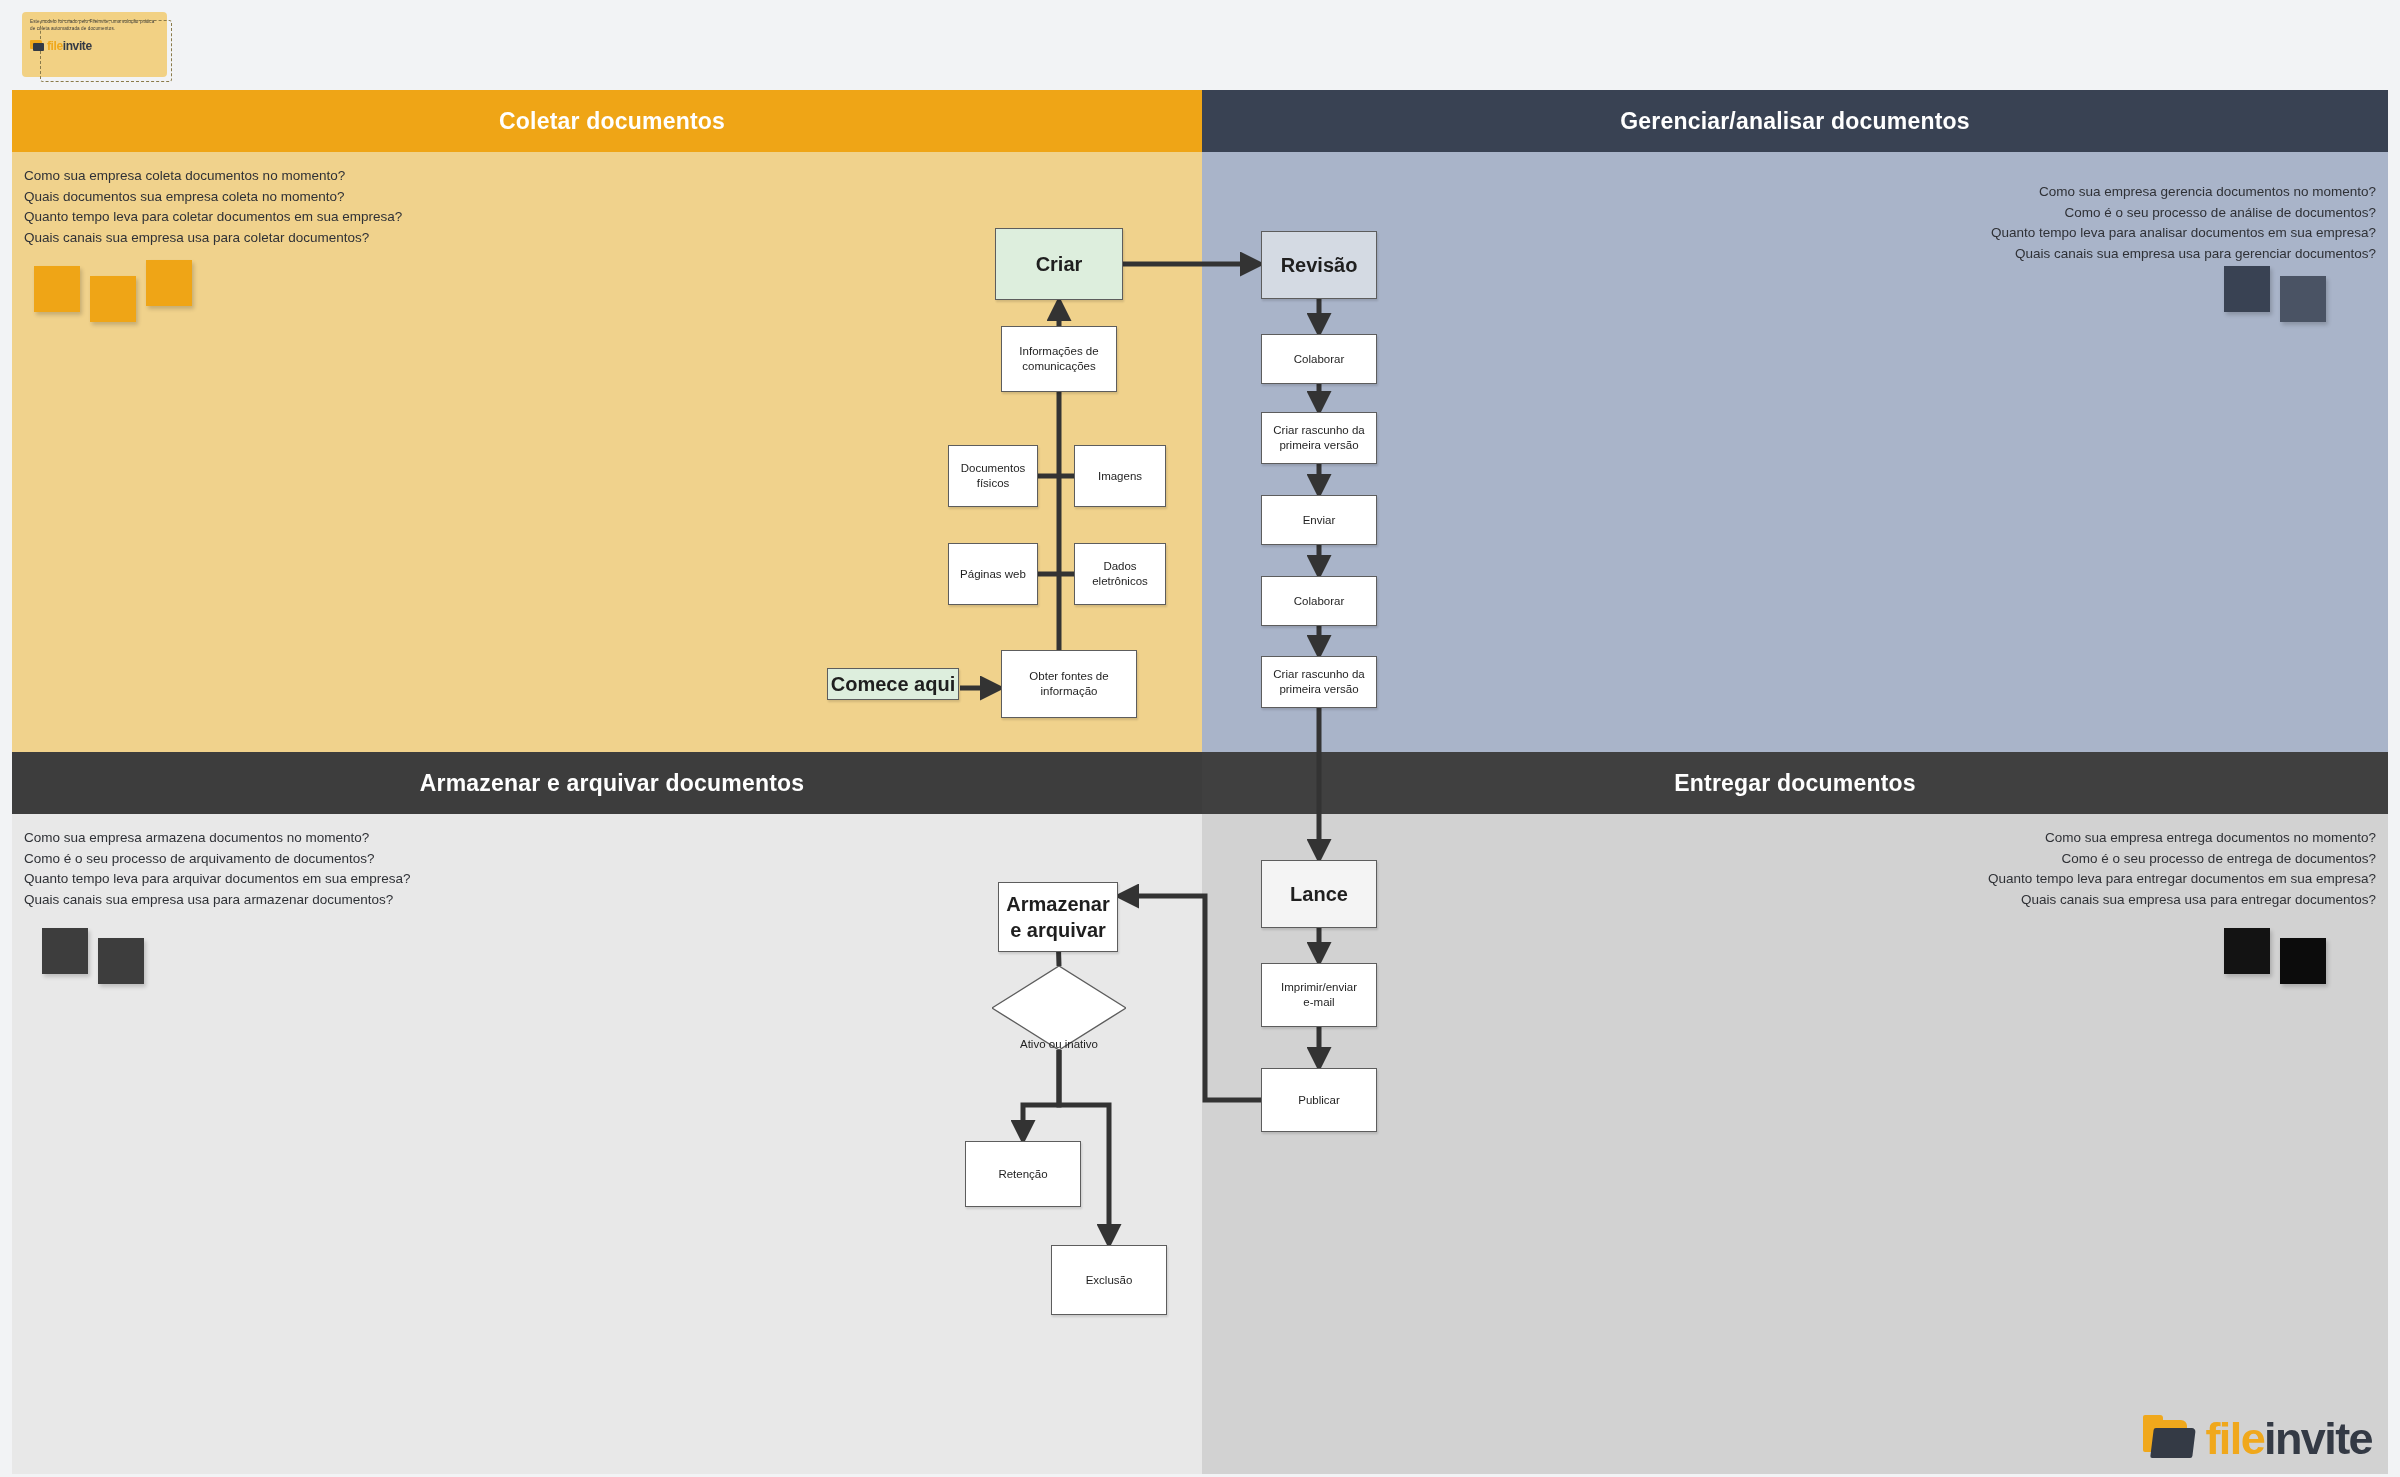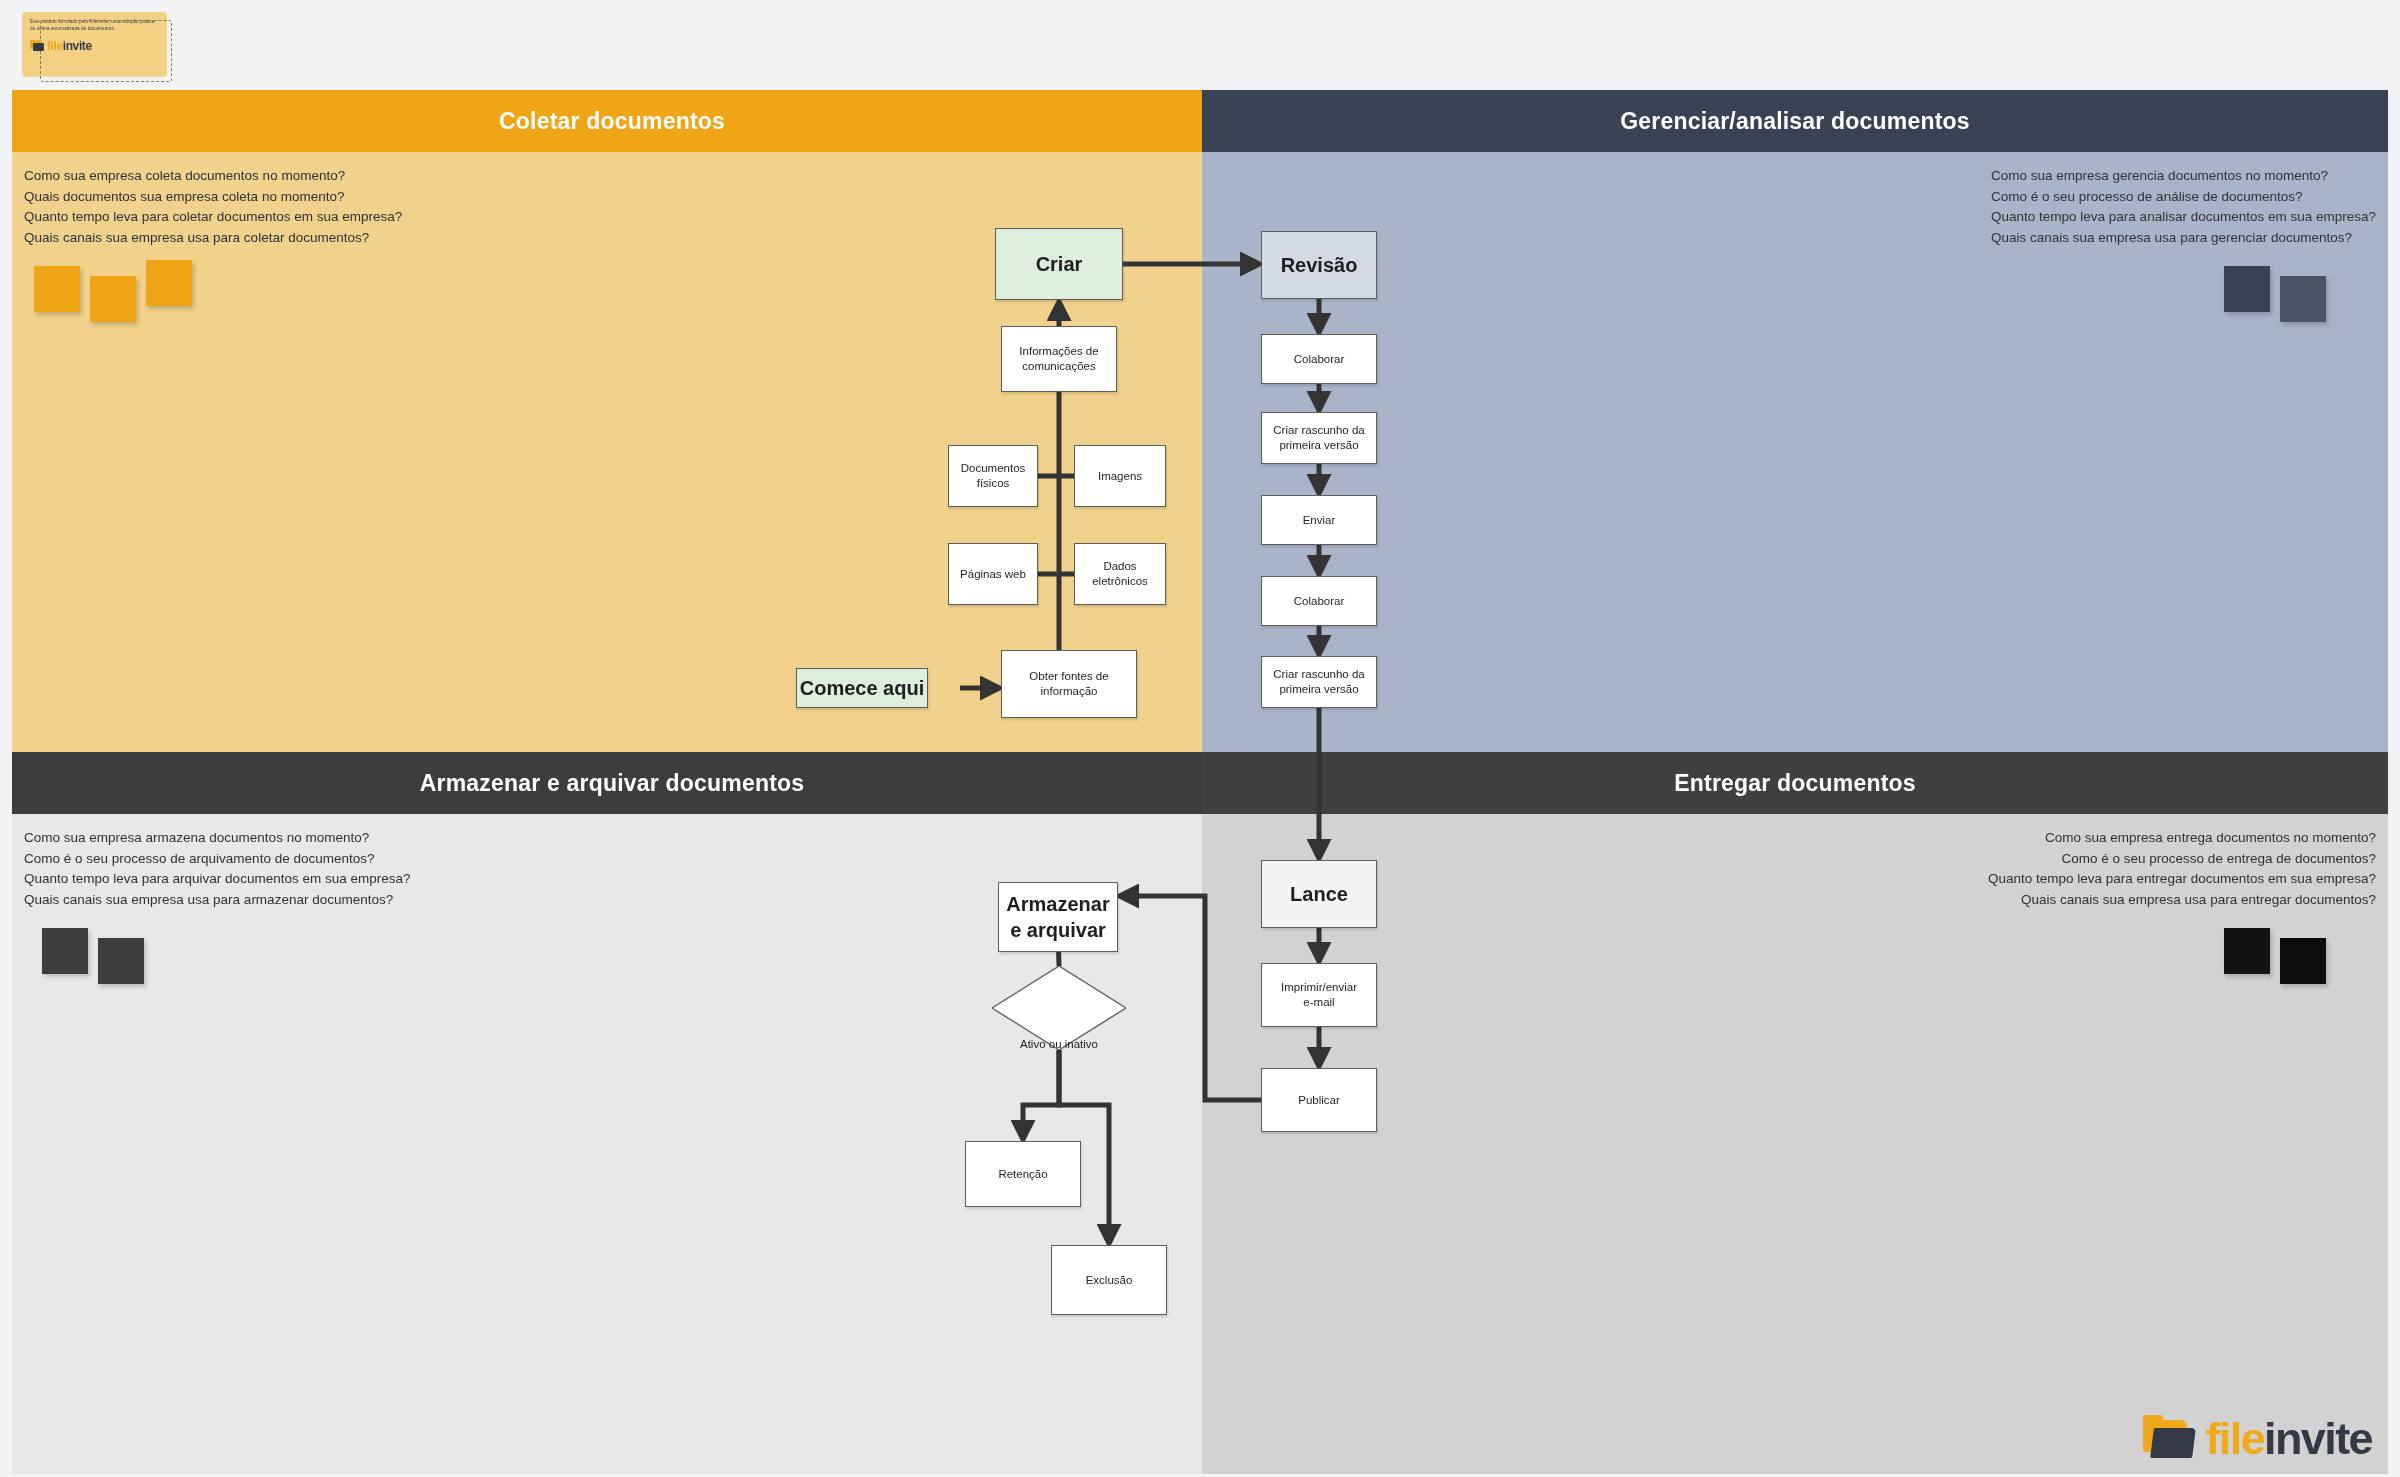--- a/index.html
+++ b/index.html
@@ -58,21 +58,21 @@
   }
 
   .q-tl { left: 12px; top: 90px; width: 1200px; }
   .q-tl .quad-header { background: #efa516; }
   .q-tl .quad-body { height: 662px; background: #f0d28c; }
   .q-tl .quad-questions { left: 12px; top: 14px; text-align: left; }
 
   .q-tr { left: 1202px; top: 90px; width: 1186px; }
   .q-tr .quad-header { background: #394253; }
   .q-tr .quad-body { height: 662px; background: #a9b4c9; }
-  .q-tr .quad-questions { right: 12px; top: 14px; text-align: left; }
+  .q-tr .quad-questions { right: 12px; top: 30px; text-align: right; }
 
   .q-bl { left: 12px; top: 752px; width: 1200px; }
   .q-bl .quad-header { background: #3d3d3d; }
   .q-bl .quad-body { height: 660px; background: #e8e8e8; }
   .q-bl .quad-questions { left: 12px; top: 14px; text-align: left; width: 640px; }
 
   .q-br { left: 1202px; top: 752px; width: 1186px; }
   .q-br .quad-header { background: #404040; }
   .q-br .quad-body { height: 660px; background: #d2d2d2; }
   .q-br .quad-questions { right: 12px; top: 14px; text-align: right; width: 640px; }
@@ -232,21 +232,21 @@
       </svg>
       <div class="node green big" style="left: 995px; top: 228px; width: 128px; height: 72px;">Criar</div>
       <div class="node " style="left: 1001px; top: 326px; width: 116px; height: 66px;">Informações de
 comunicações</div>
       <div class="node " style="left: 948px; top: 445px; width: 90px; height: 62px;">Documentos
 físicos</div>
       <div class="node " style="left: 1074px; top: 445px; width: 92px; height: 62px;">Imagens</div>
       <div class="node " style="left: 948px; top: 543px; width: 90px; height: 62px;">Páginas web</div>
       <div class="node " style="left: 1074px; top: 543px; width: 92px; height: 62px;">Dados
 eletrônicos</div>
-      <div class="node green big" style="left: 796px; top: 668px; width: 132px; height: 40px;">Comece aqui</div>
+      <div class="node green big" style="left: 827px; top: 668px; width: 132px; height: 32px;">Comece aqui</div>
       <div class="node " style="left: 1001px; top: 650px; width: 136px; height: 68px;">Obter fontes de
 informação</div>
       <div class="node bluegrey big" style="left: 1261px; top: 231px; width: 116px; height: 68px;">Revisão</div>
       <div class="node " style="left: 1261px; top: 334px; width: 116px; height: 50px;">Colaborar</div>
       <div class="node " style="left: 1261px; top: 412px; width: 116px; height: 52px;">Criar rascunho da
 primeira versão</div>
       <div class="node " style="left: 1261px; top: 495px; width: 116px; height: 50px;">Enviar</div>
       <div class="node " style="left: 1261px; top: 576px; width: 116px; height: 50px;">Colaborar</div>
       <div class="node " style="left: 1261px; top: 656px; width: 116px; height: 52px;">Criar rascunho da
 primeira versão</div>

